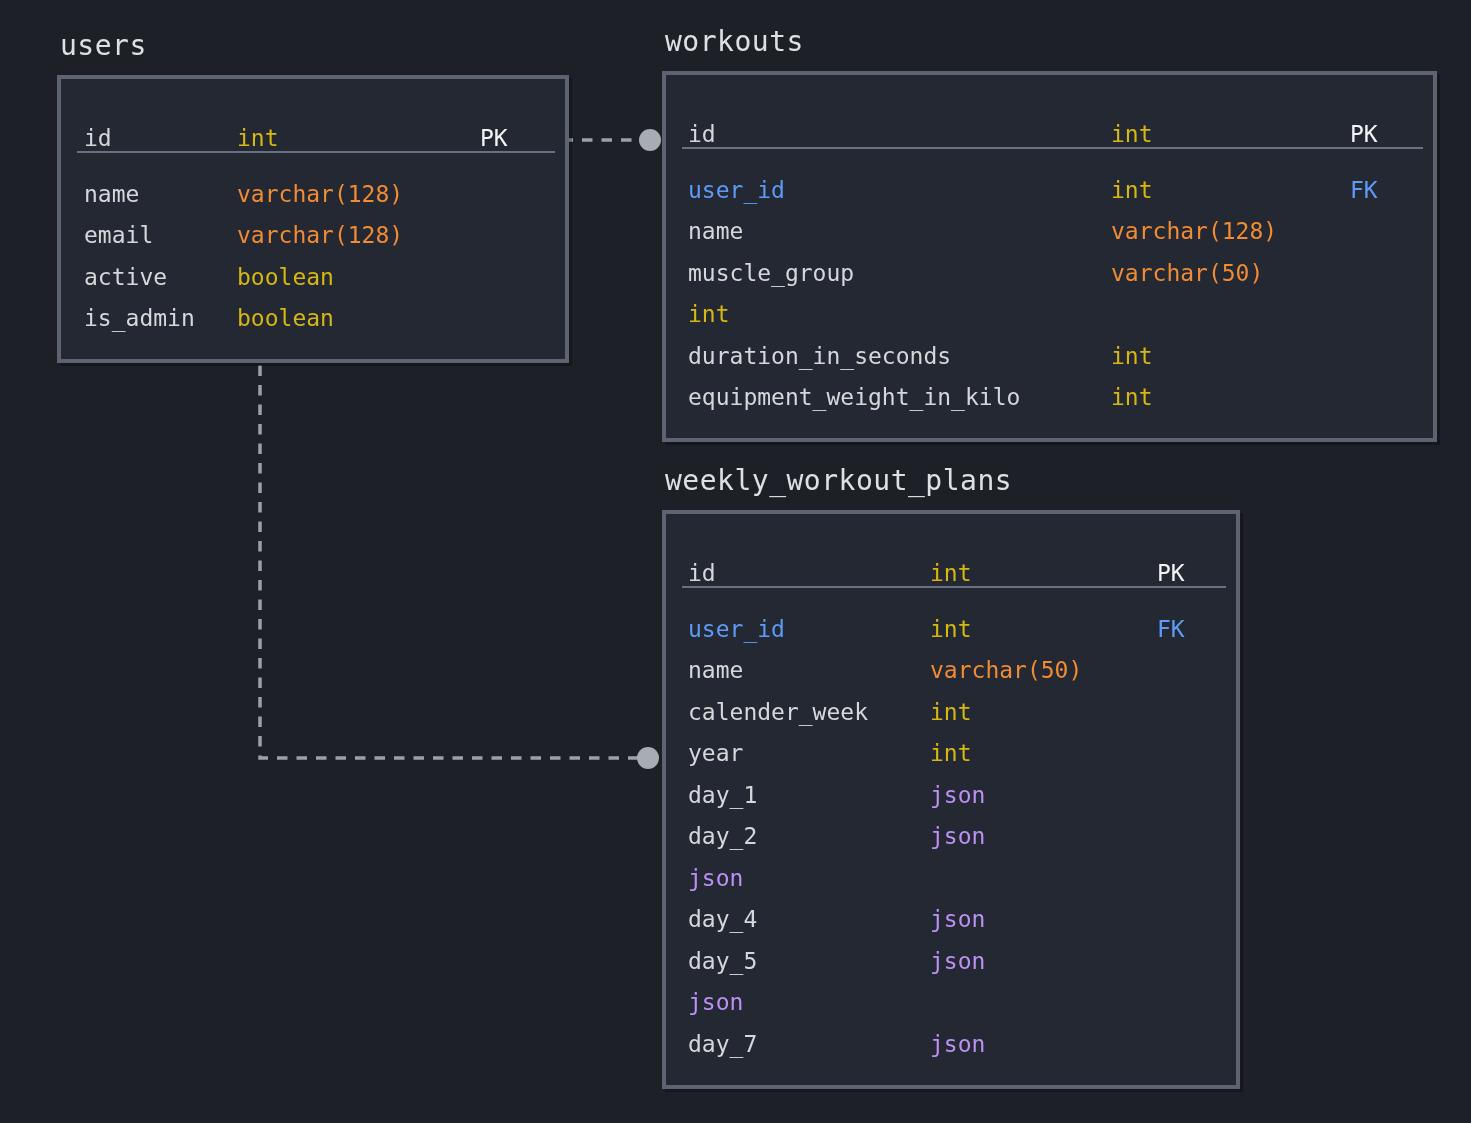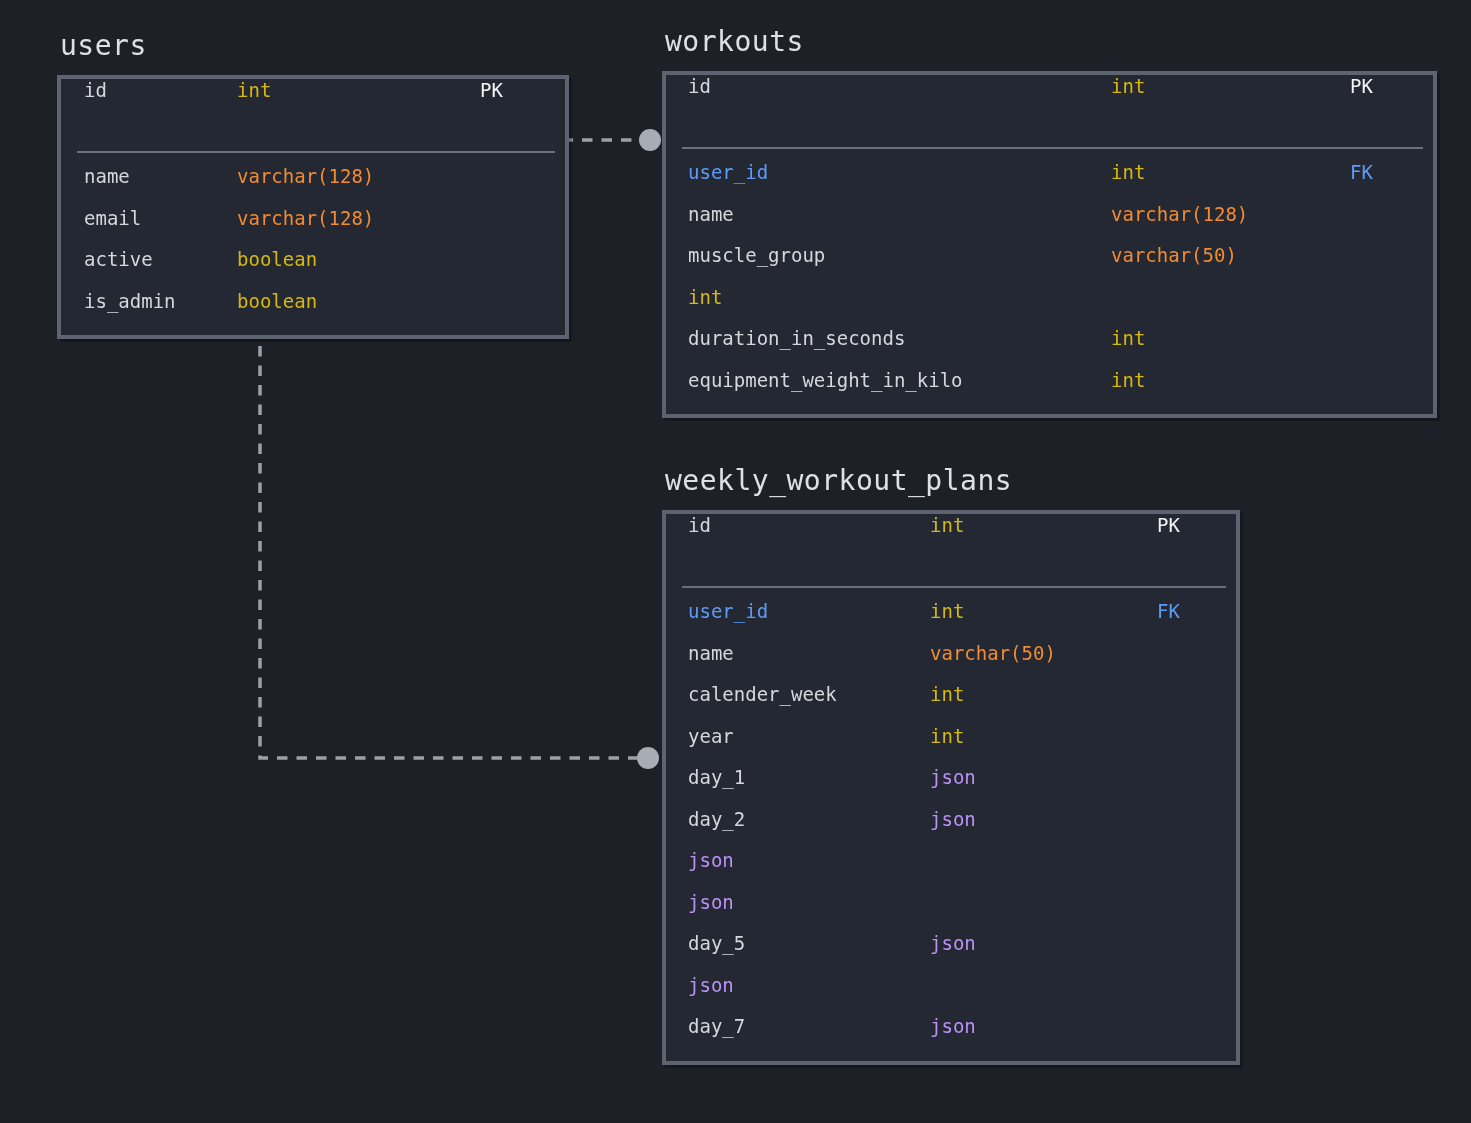--- a/index.html
+++ b/index.html
@@ -23,24 +23,24 @@
        font-family:"DejaVu Sans Mono","Liberation Mono",monospace;}
   .canvas{position:relative;width:1471px;height:1123px;background:var(--page-bg);}
   .connectors{position:absolute;left:0;top:0;z-index:0;}
   .connectors polyline{fill:none;stroke:var(--connector);stroke-width:3.5;stroke-dasharray:10.5 9;}
   .connectors circle{fill:var(--connector-dot);}
   .tbl{position:absolute;z-index:1;}
   .tbl-title{font-size:28px;font-weight:normal;line-height:30px;margin:0 0 14px 3px;
              color:var(--title-text);letter-spacing:0.5px;}
   .tbl-box{border:4px solid var(--table-border);background:var(--table-bg);
            box-shadow:3px 3px 0 rgba(0,0,0,0.28);}
-  .row{display:flex;align-items:flex-start;height:41.5px;font-size:19px;color:var(--field-text);}
+  .row{display:flex;align-items:flex-end;height:41.5px;font-size:23px;color:var(--field-text);}
   .header-row{height:72px;}
   .divider{height:2px;background:var(--divider);margin:0 10px 0 16px;}
-  .tbl-body{padding:12px 0 4px 0;}
+  .tbl-body{padding:12px 0 28px 0;}
   .c-name,.c-type,.c-key{white-space:pre;flex:none;}
   .t-users  .row{padding-left:23px;}
   .t-users  .c-name{width:153px;}
   .t-users  .c-type{width:243px;}
   .t-workouts .row{padding-left:22px;}
   .t-workouts .c-name{width:423px;}
   .t-workouts .c-type{width:239px;}
   .t-weekly .row{padding-left:22px;}
   .t-weekly .c-name{width:242px;}
   .t-weekly .c-type{width:227px;}
@@ -167,20 +167,21 @@
             <span class="c-type t-json">json</span>
           </div>
           <div class="row">
             <span class="c-name">day_2</span>
             <span class="c-type t-json">json</span>
           </div>
           <div class="row">
             <span class="c-type t-json">json</span>
           </div>
           <div class="row">
+            <span class="c-name">day_4</span>
             <span class="c-type t-json">json</span>
           </div>
           <div class="row">
             <span class="c-name">day_5</span>
             <span class="c-type t-json">json</span>
           </div>
           <div class="row">
             <span class="c-type t-json">json</span>
           </div>
           <div class="row">

